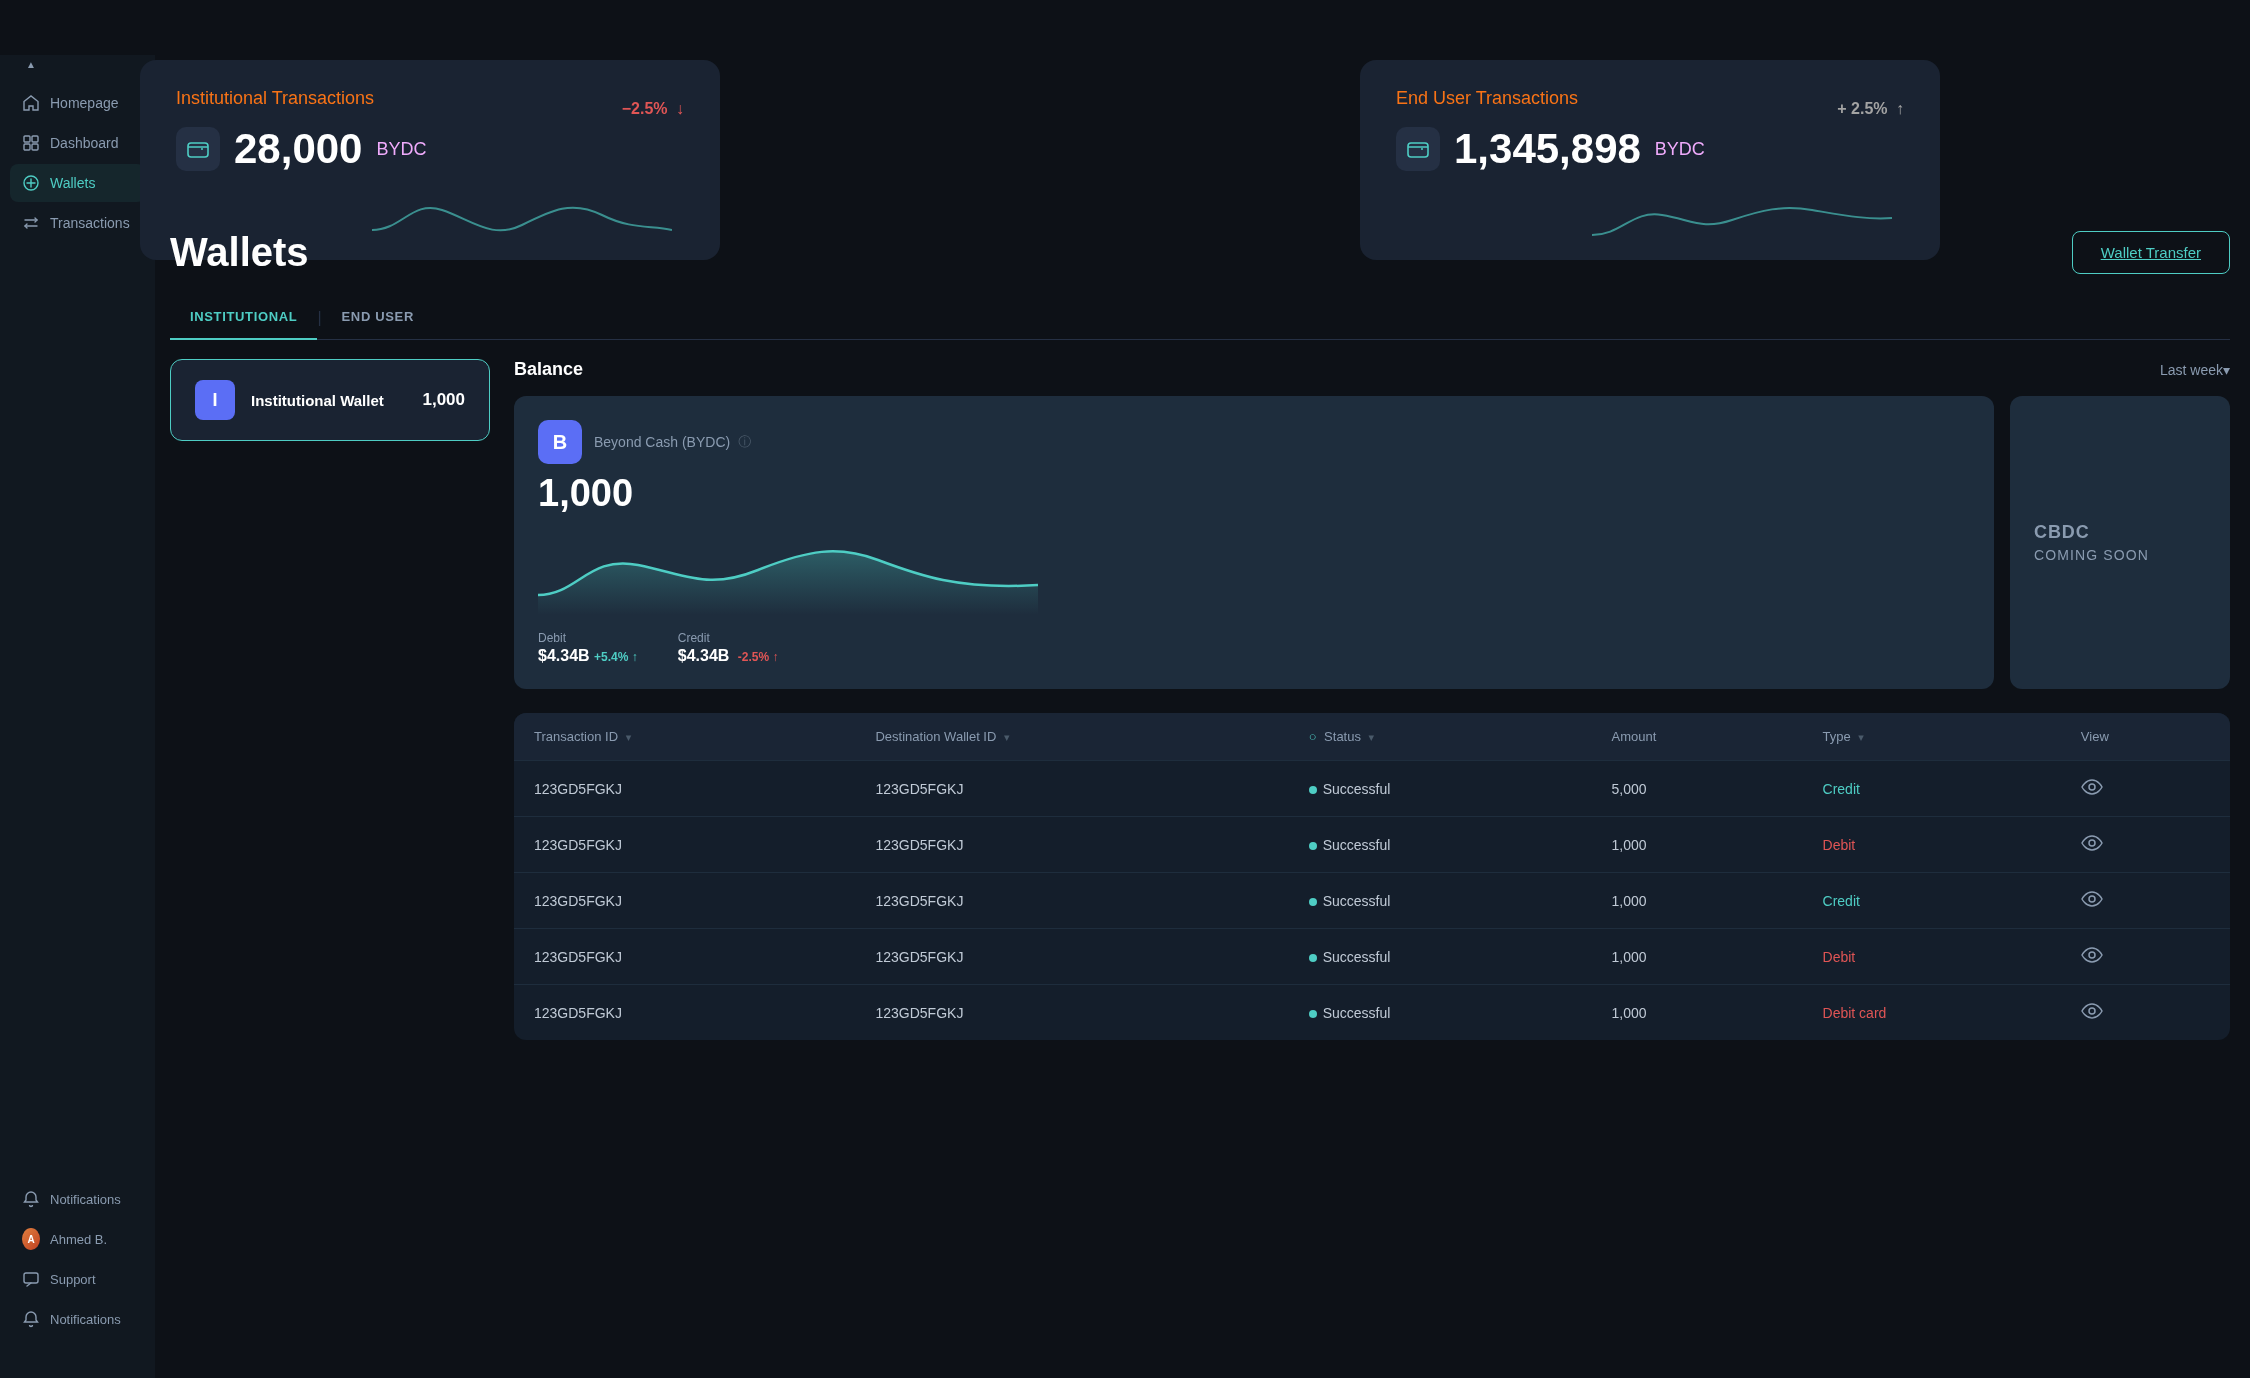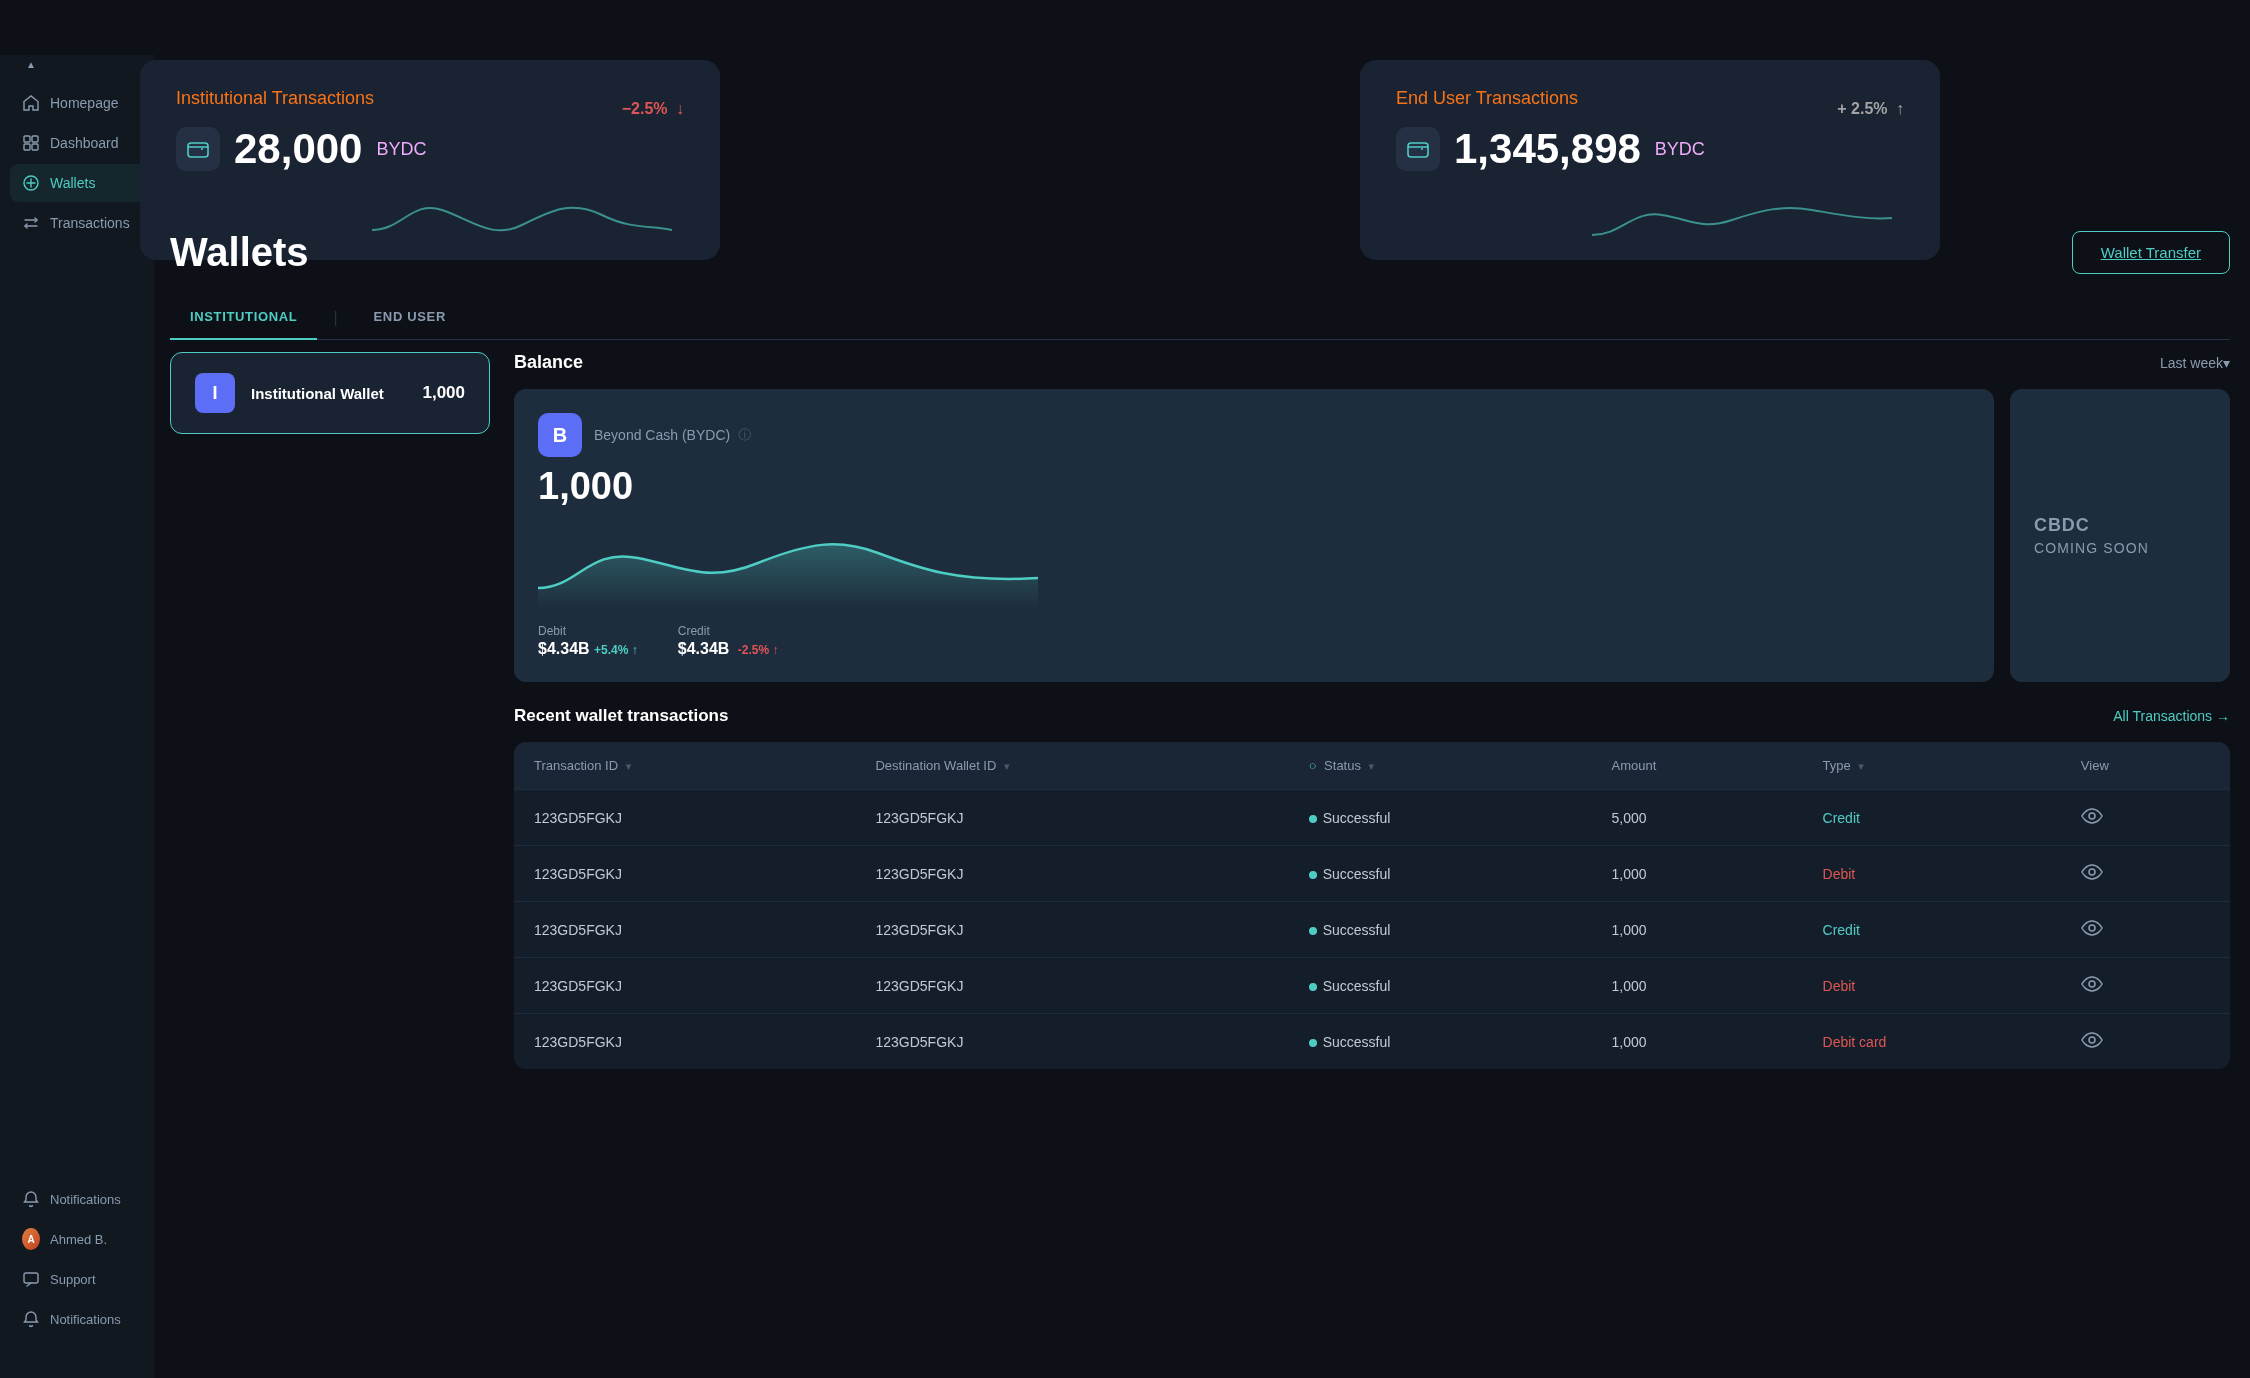--- a/index.html
+++ b/index.html
@@ -186,22 +186,22 @@
       border-radius: 8px;
       font-size: 15px;
       font-weight: 500;
       cursor: pointer;
       text-decoration: underline;
     }
 
     
     .tabs {
       display: flex;
-      gap: 16px;
-      margin-bottom: 12px;
+      gap: 0;
+      margin-bottom: 19px;
       border-bottom: 1px solid #253044;
     }
     .tab {
       padding: 10px 20px 12px;
       font-size: 13px;
       font-weight: 600;
       letter-spacing: 0.05em;
       cursor: pointer;
       color: #8a9bb0;
       border-bottom: 2px solid transparent;
@@ -709,24 +709,20 @@
           </div>
 
           <div class="cbdc-card">
             <div class="cbdc-title">CBDC</div>
             <div class="cbdc-subtitle">COMING SOON</div>
           </div>
         </div>
       </div>
 
       <div class="transactions-section">
-        <div class="transactions-header">
-          <div class="transactions-title">Recent wallet transactions</div>
-          <a class="all-transactions-link">All Transactions →</a>
-        </div>
 
         <div class="table-container">
           <table>
             <thead>
               <tr>
                 <th>
                   <span>Transaction ID</span>
                   <span class="sort-icon">▾</span>
                 </th>
                 <th>

